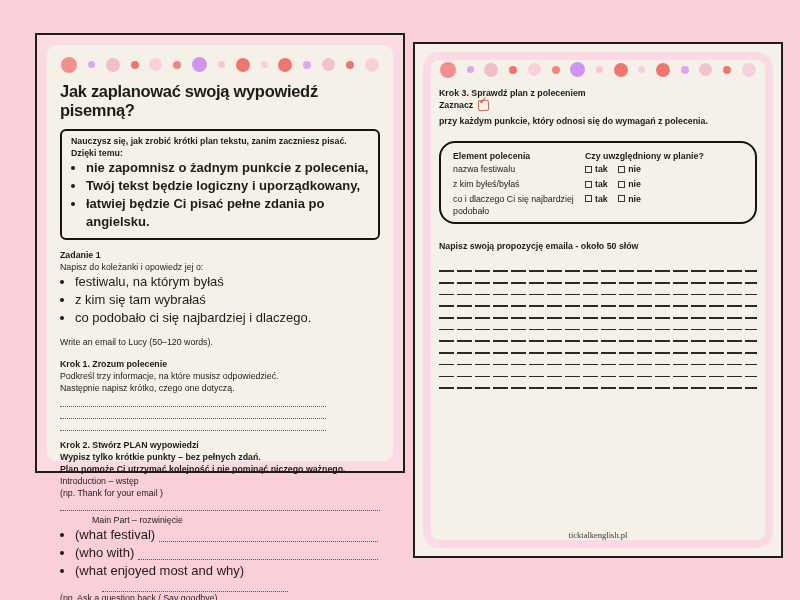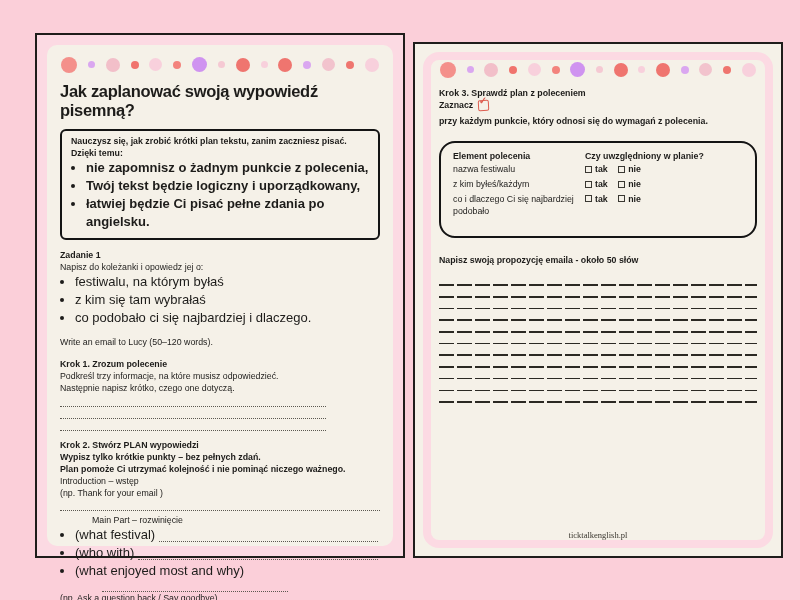--- a/index.html
+++ b/index.html
@@ -1,18 +1,18 @@
 <!DOCTYPE html>
 <html><head>
 <meta charset="utf-8">
 <style>
   html,body{margin:0;padding:0;width:800px;height:600px;overflow:hidden;}
   body{background:#fbcfd9;font-family:"Liberation Sans",sans-serif;color:#1d1c1a;position:relative;}
   .page{position:absolute;border:2px solid #1f1d1b;box-sizing:border-box;}
-  .page-left{left:35px;top:33px;width:370px;height:525px;background:#fcdae3;padding:10px;}
+  .page-left{left:35px;top:33px;width:370px;height:440px;background:#fcdae3;padding:10px;}
   .cream{background:#f5f1e8;border-radius:10px;width:100%;height:100%;box-sizing:border-box;padding:8px 13px 6px;}
   .page-right{left:413px;top:42px;width:370px;height:516px;background:#f5f1e8;}
   .pink-ring{position:absolute;inset:8px;border:8px solid #fcdae3;border-radius:16px;pointer-events:none;}
   .rcontent{position:absolute;inset:14px 24px 12px;display:flex;flex-direction:column;}
 
   .dots{display:flex;justify-content:space-between;align-items:center;height:17px;margin:3px 1px 9px;}
   .dot{border-radius:50%;display:block;flex:0 0 auto;}
 
   .title{font-size:16.5px;font-weight:bold;letter-spacing:-0.3px;margin:2px 0 9px;line-height:1.15;}
   p{margin:0;font-size:8.8px;line-height:1.38;}
@@ -29,21 +29,21 @@
   .dotline{height:11px;border-bottom:1.5px dotted #5b5850;}
   .dotline.short83{width:83%;}
   .dotline.indent{width:58%;margin-left:42px;}
   .bullet-fill{display:flex;align-items:flex-end;}
   .bullet-fill .fill{flex:1;border-bottom:1.5px dotted #5b5850;margin:0 2px 2px 4px;}
 
   .krok3-line{font-weight:bold;font-size:8.8px;line-height:1.5;display:flex;align-items:center;flex-wrap:wrap;gap:3px;}
   .chk-icon{display:inline-flex;width:9px;height:9px;border:1.5px solid #dd5c4f;border-radius:2px;position:relative;transform:rotate(-3deg);margin:0 2px;}
   .chk-icon .mark{position:absolute;left:0px;top:-5px;color:#dd5c4f;font-size:10px;font-weight:bold;line-height:1;}
 
-  .check-box{border:2px solid #141414;border-radius:16px;padding:7px 12px 18px;margin:12px 0 14px;}
+  .check-box{border:2px solid #141414;border-radius:16px;padding:7px 12px 4px;margin:12px 0 14px;}
   .check-grid{display:grid;grid-template-columns:1fr 158px;row-gap:1px;}
   .check-grid .cell{font-size:8.8px;line-height:1.45;}
   .check-grid .hdr{font-weight:bold;}
   .opt{display:inline-flex;align-items:center;margin-right:8px;font-weight:bold;}
   .sq{display:inline-block;width:5px;height:5px;border:1px solid #3a3832;margin-right:3px;background:#f5f1e8;}
 
   .write-prompt{font-weight:bold;margin:2px 0 6px;}
   .wlines{margin-top:2px;}
   .wline{height:11.7px;position:relative;}
   .wline::after{content:"";position:absolute;left:0;right:0;bottom:0;height:1.5px;
@@ -181,21 +181,21 @@
           <span class="opt">
               <span class="sq"></span>
               <span>tak</span>
             </span>
           <span class="opt">
               <span class="sq"></span>
               <span>nie</span>
             </span>
         </div>
 
-        <div class="cell">z kim byłeś/każdym</div>
+        <div class="cell">z kim byłeś/byłaś</div>
         <div class="cell">
           <span class="opt">
               <span class="sq"></span>
               <span>tak</span>
             </span>
           <span class="opt">
               <span class="sq"></span>
               <span>nie</span>
             </span>
         </div>

